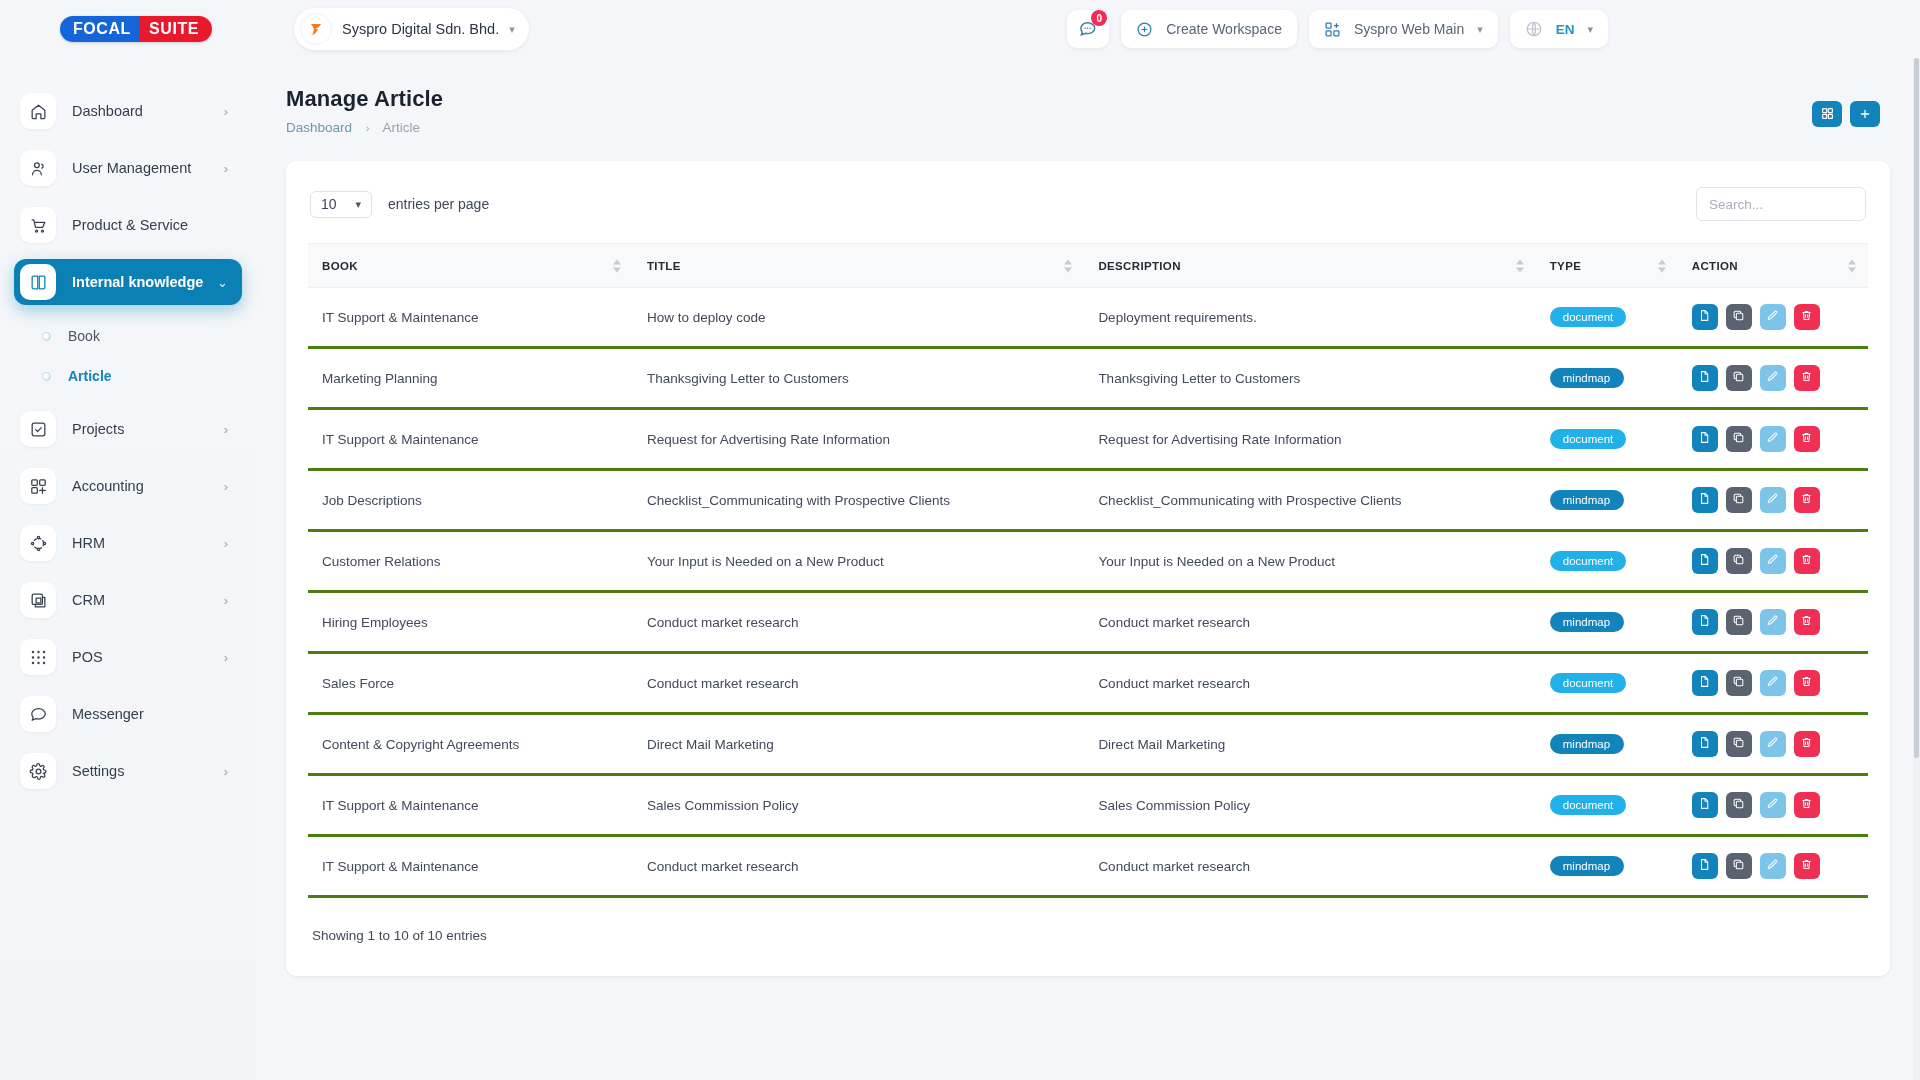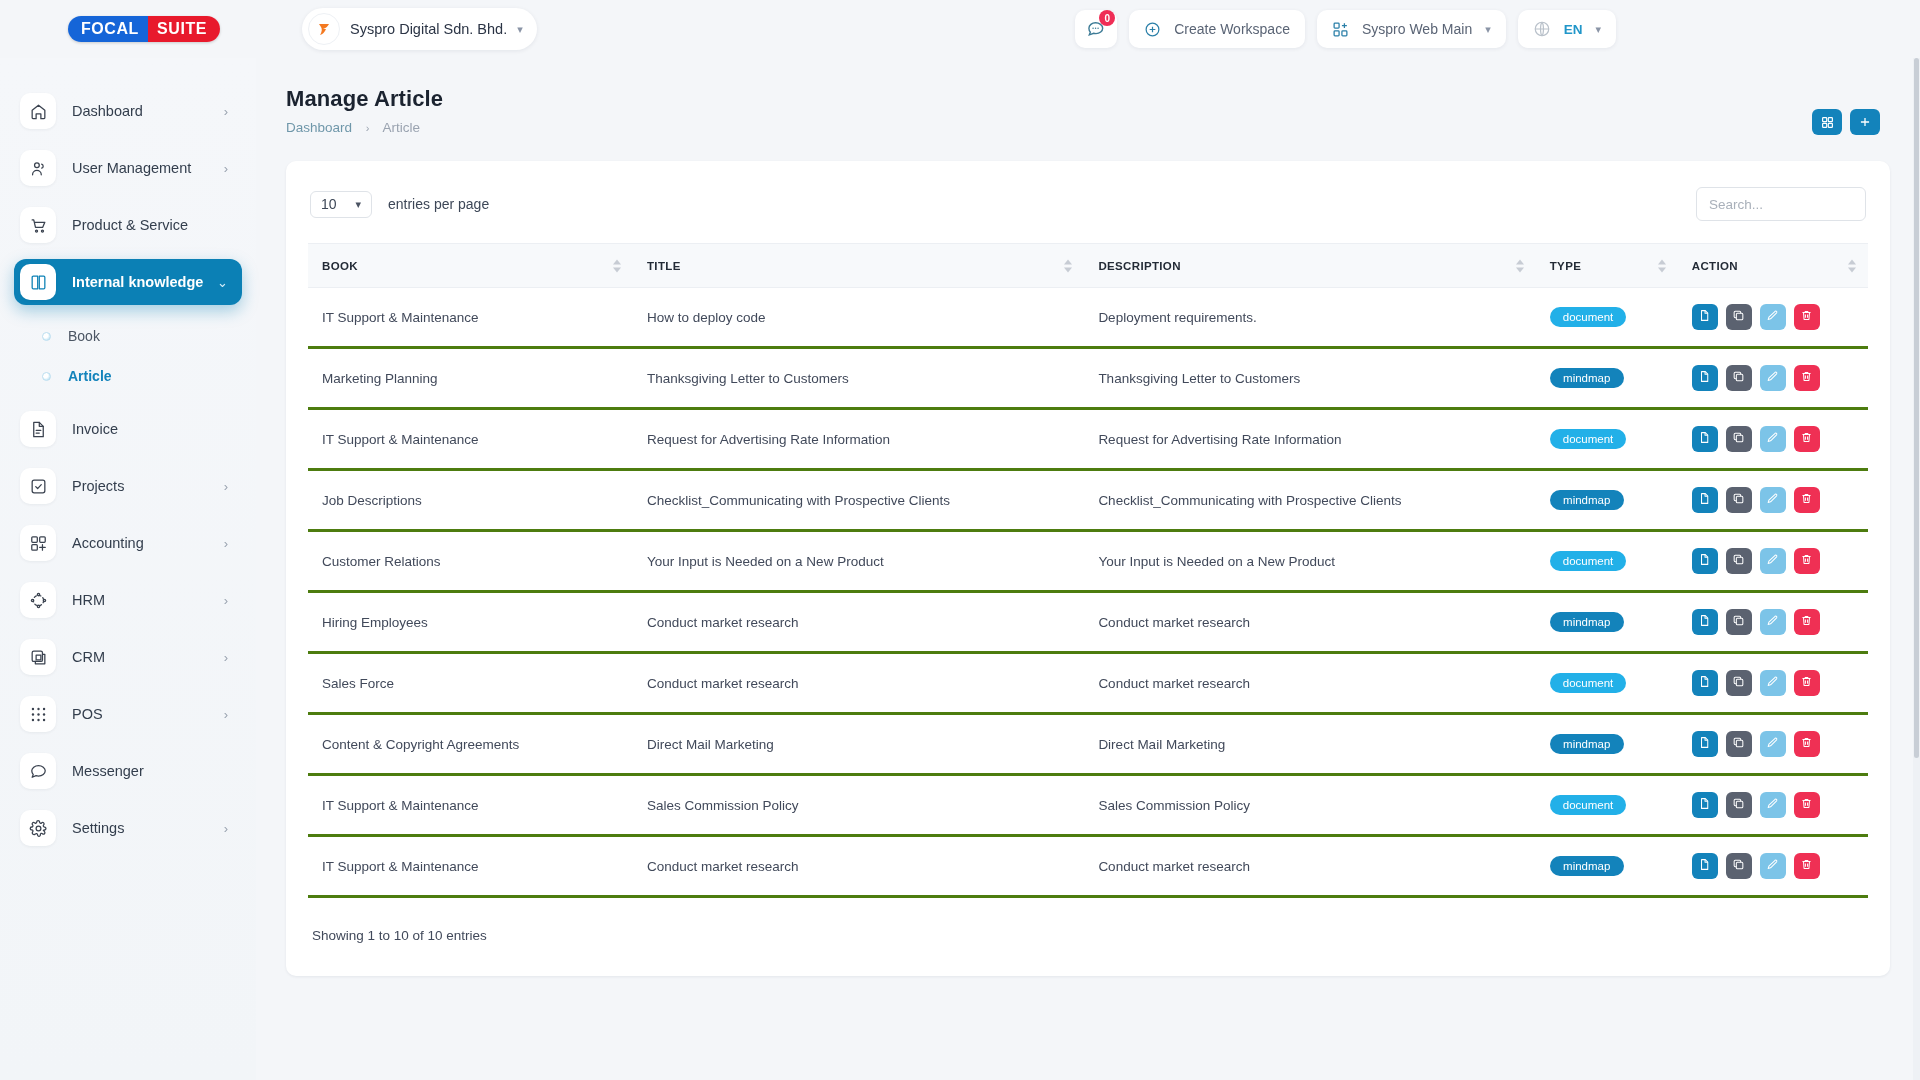--- a/index.html
+++ b/index.html
@@ -5,21 +5,21 @@
   * { box-sizing: border-box; margin: 0; padding: 0; }
   html, body {
     width: 1920px; height: 1080px;
     font-family: "Liberation Sans", sans-serif;
     background: #f4f6f9;
     overflow: hidden;
   }
 
   
   .topbar {
-    position: absolute; top: 0; left: 16px; width: 1628px; height: 58px;
+    position: absolute; top: 0; left: 8px; width: 1628px; height: 58px;
     background: #f4f6f9;
     display: flex; align-items: center;
   }
   .logo-wrap { width: 256px; display: flex; align-items: center; justify-content: center; }
   .logo {
     display: flex; border-radius: 20px; overflow: hidden;
     font-weight: 700; font-size: 16px; letter-spacing: .6px;
     box-shadow: 0 1px 3px rgba(0,0,0,.18);
   }
   .logo .lfocal { background: #1565d8; color: #fff; padding: 4px 9px 4px 13px; }
@@ -100,21 +100,21 @@
     border: 1px solid #bcdff0; flex: none;
   }
   .subnav .sub-label { margin-left: 17px; font-size: 14px; color: #4b5563; }
   .subnav.active .sub-label { color: #1383bb; font-weight: 700; }
 
   
   .main {
     position: absolute; top: 58px; left: 256px; width: 1664px; height: 1022px;
     overflow: hidden;
   }
-  .page-head { padding: 28px 40px 0 30px; display: flex; align-items: flex-end; }
+  .page-head { padding: 28px 40px 0 30px; display: flex; align-items: center; }
   .page-title { font-size: 22px; font-weight: 700; color: #1b2330; letter-spacing: .1px; }
   .crumb { margin-top: 8px; font-size: 13.5px; }
   .crumb a { color: #6f97aa; text-decoration: none; }
   .crumb .sep { color: #9aa3b0; margin: 0 10px; font-size: 11px; }
   .crumb .cur { color: #9aa3b0; }
   .head-actions { margin-left: auto; display: flex; gap: 8px; padding-top: 6px; }
   .sq-btn {
     width: 30px; height: 26px; border-radius: 6px; background: #1383bb;
     display: flex; align-items: center; justify-content: center;
     color: #fff; border: none; cursor: pointer;
@@ -161,21 +161,21 @@
   .tri-dn { border-top: 5px solid #c7ccd4; }
 
   tbody td {
     font-size: 13.5px; color: #41495a; padding: 16px 14px; height: 59px;
     border-bottom: 3px solid #4d7c0f; vertical-align: middle;
     overflow: hidden; text-overflow: ellipsis; white-space: nowrap;
   }
   .badge {
     display: inline-block; border-radius: 12px; color: #fff;
     font-size: 11.5px; padding: 4px 13px; font-weight: 400; min-width: 74px;
-    text-align: center;
+    text-align: left;
   }
   .badge.document { background: #22b0e8; }
   .badge.mindmap  { background: #1383bb; }
 
   .actions { display: flex; gap: 8px; }
   .abtn {
     width: 26px; height: 26px; border-radius: 6px; border: none; cursor: pointer;
     display: flex; align-items: center; justify-content: center; color: #fff;
   }
   .abtn.view { background: #1383bb; }
@@ -296,30 +296,20 @@
     </div>
     <div class="subnav">
       <span class="dot"></span>
       <span class="sub-label">Book</span>
     </div>
     <div class="subnav active">
       <span class="dot"></span>
       <span class="sub-label">Article</span>
     </div>
     <div style="height:10px"></div>
-    <div class="nav-item">
-      <span class="ico-box">
-        <svg width="19" height="19" viewBox="0 0 24 24" fill="none" stroke="#3a424f" stroke-width="1.6" stroke-linecap="round" stroke-linejoin="round">
-          <path d="M6 3h7l5 5v13H6z"></path>
-          <path d="M13 3v5h5"></path>
-          <path d="M9 13h6M9 16.5h4"></path>
-        </svg>
-      </span>
-      <span class="nav-label">Invoice</span>
-    </div>
     <div class="nav-item">
       <span class="ico-box">
         <svg width="19" height="19" viewBox="0 0 24 24" fill="none" stroke="#3a424f" stroke-width="1.6" stroke-linecap="round" stroke-linejoin="round">
           <rect x="4" y="4" width="16" height="16" rx="2.5"></rect>
           <path d="M8.5 12.2l2.4 2.4 4.6-5"></path>
         </svg>
       </span>
       <span class="nav-label">Projects</span>
       <span class="nav-chev">›</span>
     </div>

